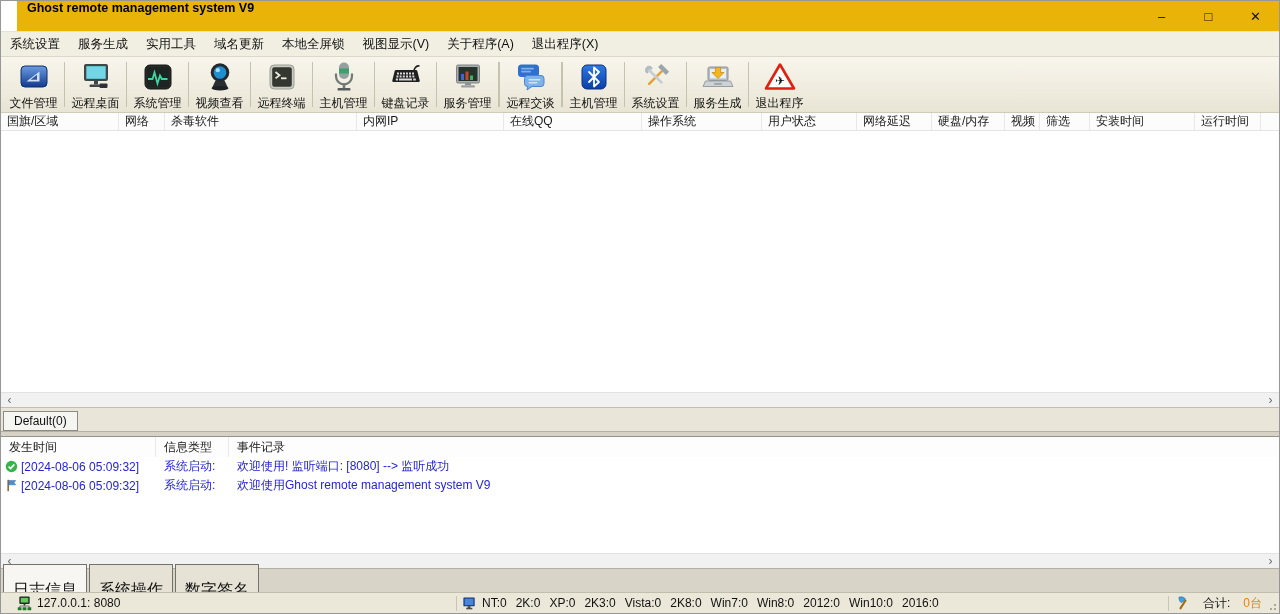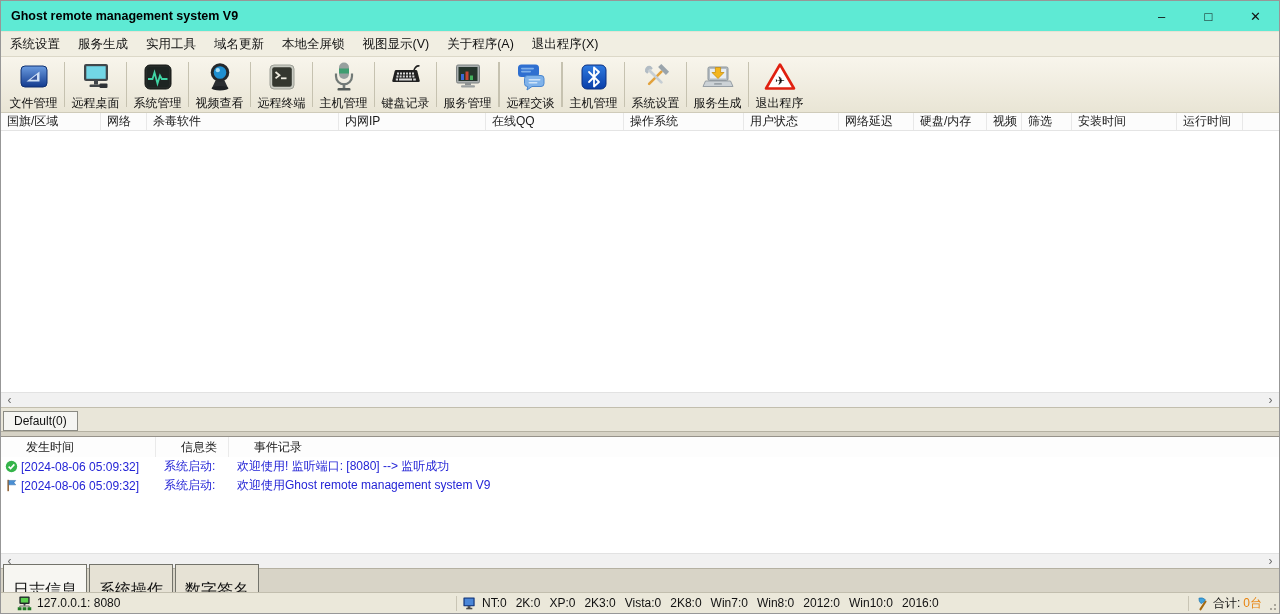--- a/index.html
+++ b/index.html
@@ -1,21 +1,21 @@
 <!DOCTYPE html>
 <html><head>
 <meta charset="utf-8">
 <style>
   * { box-sizing: border-box; margin: 0; padding: 0; }
   html,body { background:#ffffff; }
   body { font-family: "Liberation Sans", "DejaVu Sans", sans-serif; }
   .window { width:1280px; height:614px; border:1px solid #979797; display:flex; flex-direction:column; background:#fff; overflow:hidden; }
 
   
-  .titlebar { height:30px; background:#5eead4; display:flex; align-items:center; flex:0 0 30px; }
+  .titlebar { height:30px; background:#eab308; display:flex; flex:0 0 30px;margin-left:16px; }
   .title { font-weight:bold; font-size:12.5px; padding-left:10px; color:#000; }
   .win-controls { margin-left:auto; display:flex; height:100%; }
   .win-btn { width:47px; display:flex; align-items:center; justify-content:center; font-size:13px; color:#111; cursor:default; }
 
   
   .menubar { height:25px; flex:0 0 25px; background:#f1eee2; display:flex; align-items:center; font-size:12.5px; color:#111; border-top:1px solid #e7e3d4; }
   .menu-item { padding:0 9px; line-height:24px; white-space:nowrap; }
 
   
   .toolbar { height:57px; flex:0 0 57px; background:linear-gradient(#f8f5ec,#e9e5d5); display:flex; align-items:stretch; border-top:1px solid #dcd8c8; border-bottom:1px solid #cfcbba; padding-left:2px; }
@@ -36,21 +36,21 @@
   .scroll-track { flex:1; height:100%; }
 
   
   .group-tabs { height:24px; flex:0 0 24px; background:#e9e6d9; border-top:1px solid #c2beae; display:flex; align-items:center; padding:2px 0 0 2px; }
   .group-tab { height:20px; line-height:18px; padding:0 10px; background:#f5f5f2; border:1px solid #8b8b83; font-size:12px; color:#111; }
 
   .splitter { height:6px; flex:0 0 6px; background:#d6d2c5; border-top:1px solid #b5b1a2; border-bottom:1px solid #96928a; }
 
   
   .log-header { height:20px; flex:0 0 20px; display:flex; font-size:12px; background:#fdfdfd; color:#1a1a1a; }
-  .log-col { line-height:20px; padding-left:25px; border-right:1px solid #eaeaea; flex:0 0 auto; }
+  .log-col { line-height:20px; padding-left:8px; border-right:1px solid #eaeaea; flex:0 0 auto; }
   .log-col-fill { flex:1 1 auto; border-right:none; }
   .log-body { height:96px; flex:0 0 96px; background:#fff; overflow:hidden; font-size:12px; }
   .log-row { height:19px; display:flex; align-items:center; color:#2424d6; white-space:nowrap; }
   .log-icon, .log-icon svg { width:13px; height:13px; display:block; }
   .log-icon { margin:0 3px 0 4px; flex:0 0 13px; }
   .log-time { width:135px; flex:0 0 135px; }
   .log-type { width:73px; flex:0 0 73px; padding-left:8px; }
   .log-msg { padding-left:8px; }
 
   
@@ -58,21 +58,21 @@
   .btab { height:20px; line-height:18px; padding:16px 9px; font-size:16px; border:1px solid #73736b; background:#e6e2d5; color:#111; }
   .btab.active { background:#f7f6f2; }
 
   
   .statusbar { height:21px; flex:0 0 21px; background:#ebe8da; border-top:1px solid #c2beae; display:flex; align-items:center; font-size:12px; color:#111; }
   .sb-left { width:455px; flex:0 0 455px; display:flex; align-items:center; padding-left:16px; gap:5px; overflow:hidden; }
   .sb-sep { width:1px; height:15px; background:#c9c5b5; flex:0 0 1px; }
   .sb-mid { flex:1 1 auto; display:flex; align-items:center; padding-left:5px; overflow:hidden; }
   .sb-mid .sbicon { margin-right:5px; }
   .os-count { margin-right:9px; white-space:nowrap; }
-  .sb-right { flex:0 0 auto; display:flex; align-items:flex-end; gap:3px; padding:0 4px 0 6px; }
+  .sb-right { flex:0 0 auto; display:flex; align-items:center; gap:13px; padding:0 4px 0 6px; }
   .total-value { color:#e8820c; }
   .sbicon, .sbicon svg { width:15px; height:15px; display:block; }
   .grip { width:13px; height:100%; position:relative; flex:0 0 13px; }
   .grip i { position:absolute; width:2px; height:2px; background:#aaa69a; }
   .grip i:nth-child(1){ right:3px; bottom:3px; }
   .grip i:nth-child(2){ right:3px; bottom:7px; }
   .grip i:nth-child(3){ right:7px; bottom:3px; }
 </style>
 </head>
 <body>
@@ -303,21 +303,21 @@
             <path d="M16 3.5 L30 27.5 H2 Z" fill="#ffffff" stroke="#e02010" stroke-width="2.6" stroke-linejoin="round"></path>
             <text x="16" y="24" font-size="12" text-anchor="middle" fill="#111" font-family="DejaVu Sans, sans-serif">✈</text>
           </svg>
         </span>
       <span class="tlabel">退出程序</span>
     </div>
 
   </div>
 
   <div class="list-header">
-    <div class="col" style="width:100px">国旗/区域</div>
+    <div class="col" style="width:118px">国旗/区域</div>
     <div class="col" style="width:46px">网络</div>
     <div class="col" style="width:192px">杀毒软件</div>
     <div class="col" style="width:147px">内网IP</div>
     <div class="col" style="width:138px">在线QQ</div>
     <div class="col" style="width:120px">操作系统</div>
     <div class="col" style="width:95px">用户状态</div>
     <div class="col" style="width:75px">网络延迟</div>
     <div class="col" style="width:73px">硬盘/内存</div>
     <div class="col" style="width:35px">视频</div>
     <div class="col" style="width:50px">筛选</div>

